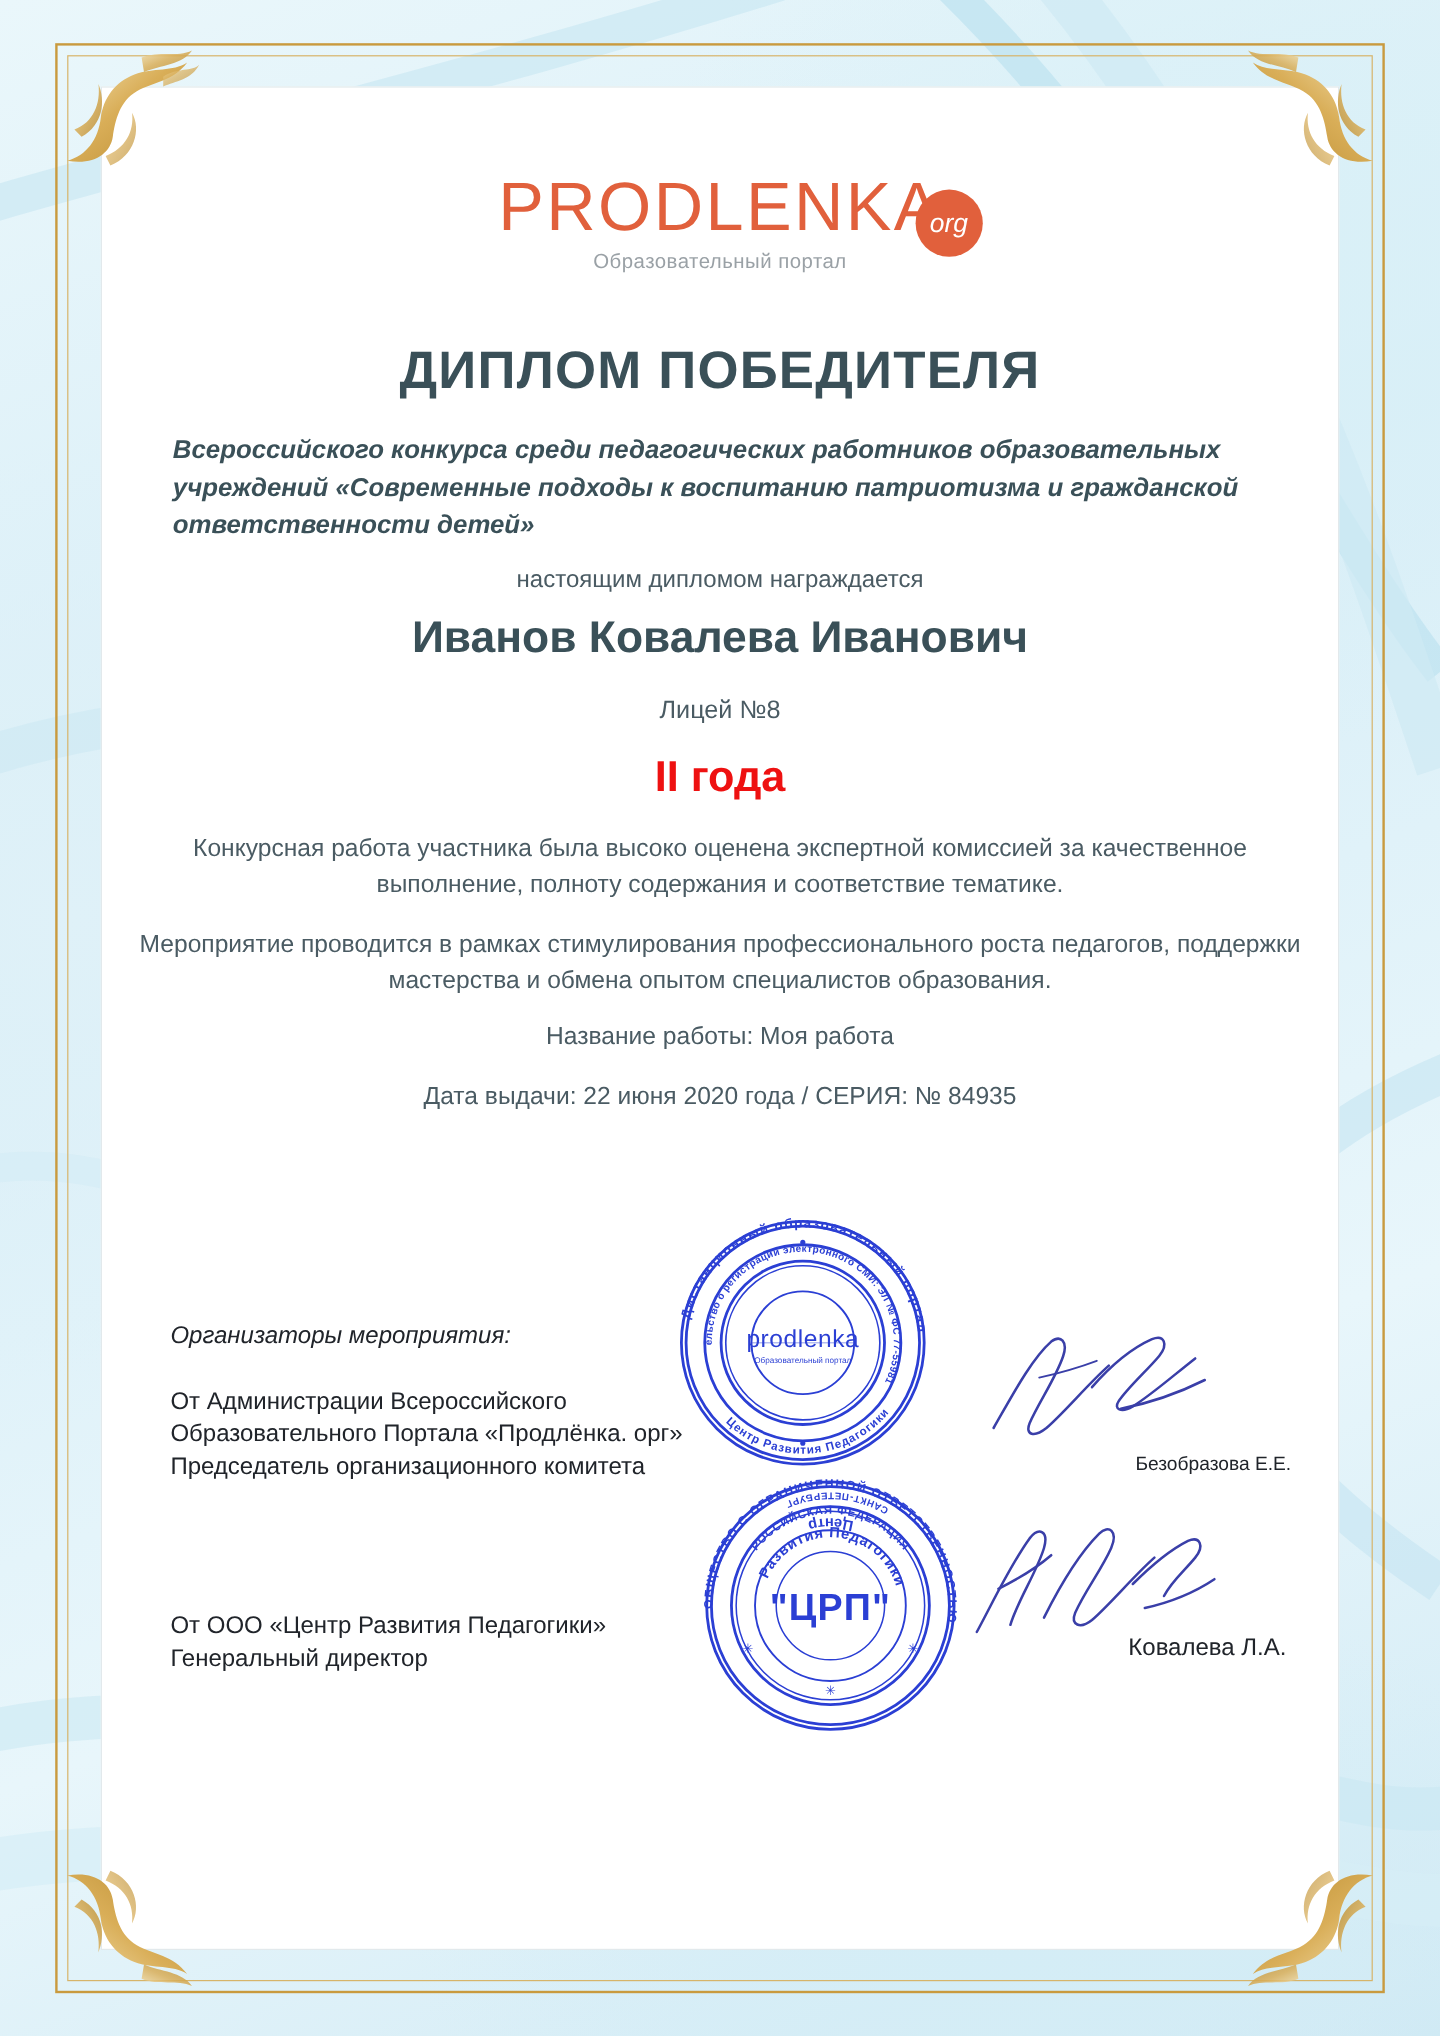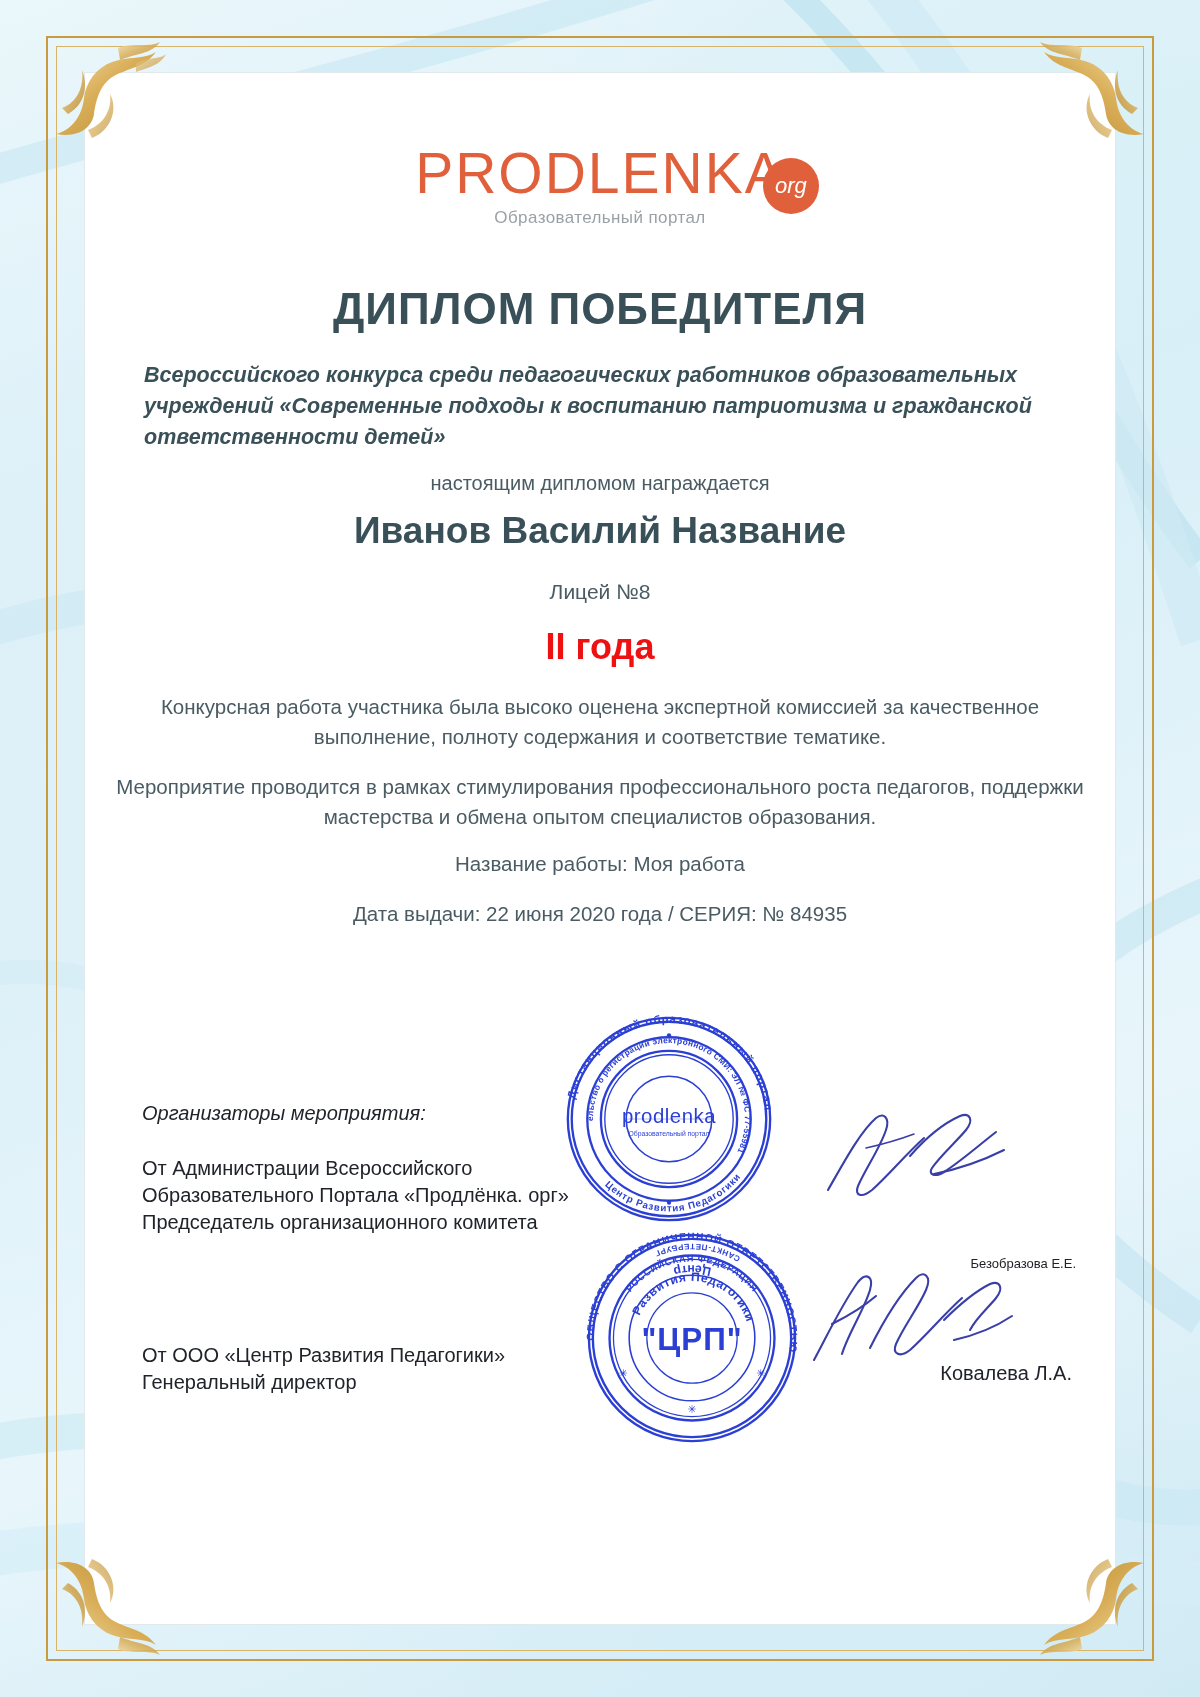--- a/index.html
+++ b/index.html
@@ -234,23 +234,22 @@
     top: 1270px;
     font-size: 20px;
     line-height: 27px;
     color: #20242a;
     white-space: pre-line;
   }
   .signer-1 {
     position: absolute;
     right: 40px;
     top: 1140px;
-    font-size: 13px;
+    font-size: 16px;
     color: #20242a;
-    margin-top: 44px;
   }
   .signer-2 {
     position: absolute;
     right: 44px;
     top: 1290px;
     font-size: 20px;
     color: #20242a;
   }
 
   .stamp-1 {
@@ -341,21 +340,21 @@
       <div class="logo-row">
         <span class="logo-main">PRODLENKA</span>
         <span class="logo-org">org</span>
       </div>
       <div class="logo-sub">Образовательный портал</div>
     </div>
 
     <div class="doc-title">ДИПЛОМ ПОБЕДИТЕЛЯ</div>
     <div class="contest-name">Всероссийского конкурса среди педагогических работников образовательных учреждений «Современные подходы к воспитанию патриотизма и гражданской ответственности детей»</div>
     <div class="awarded-label">настоящим дипломом награждается</div>
-    <div class="recipient-name">Иванов Василий Название</div>
+    <div class="recipient-name">Иванов Ковалева Иванович</div>
     <div class="recipient-org">Лицей №8</div>
     <div class="place">II года</div>
 
     <div class="para para-1">Конкурсная работа участника была высоко оценена экспертной комиссией за качественное выполнение, полноту содержания и соответствие тематике.</div>
     <div class="para para-2">Мероприятие проводится в рамках стимулирования профессионального роста педагогов, поддержки мастерства и обмена опытом специалистов образования.</div>
 
     <div class="work-title">Название работы: Моя работа</div>
     <div class="issue-line">Дата выдачи: 22 июня 2020 года / СЕРИЯ: № 84935</div>
 
     <div class="organizers-heading">Организаторы мероприятия:</div>

